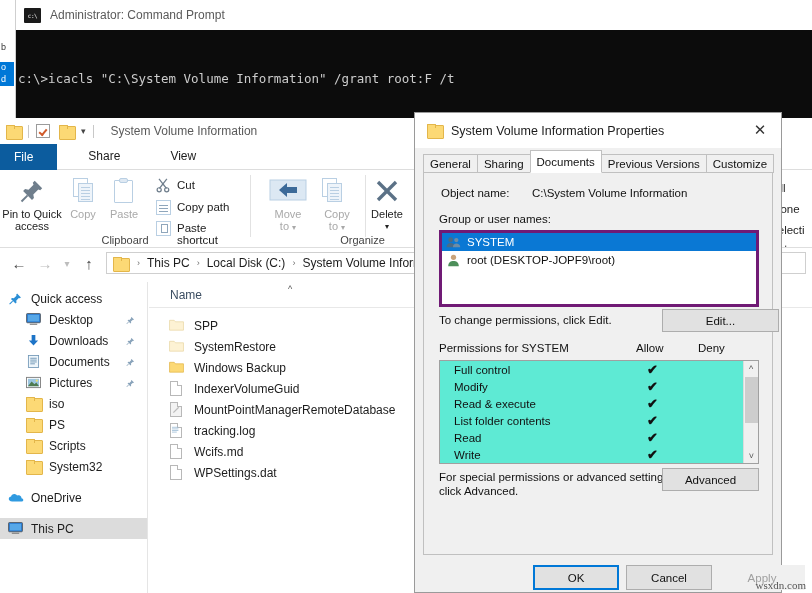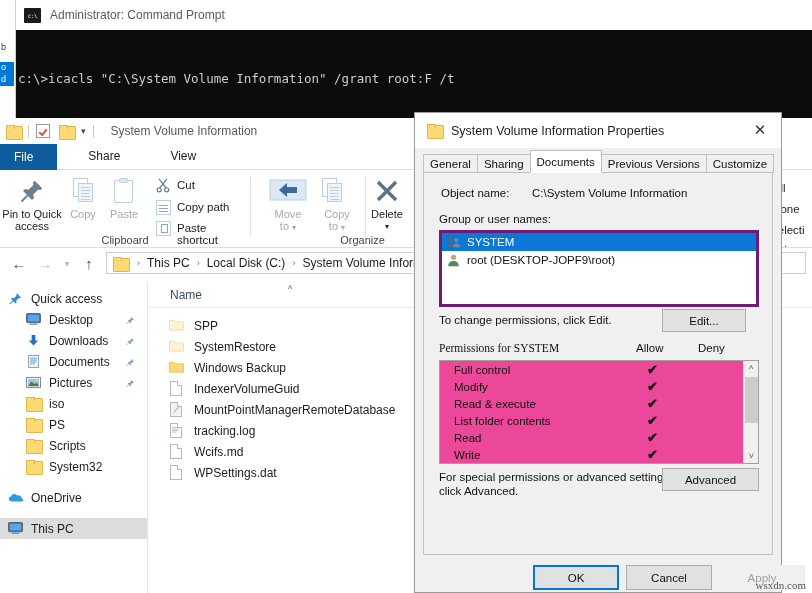--- a/index.html
+++ b/index.html
@@ -208,21 +208,21 @@
   .btn {
     position:absolute; background:#e1e1e1; border:1px solid #adadad; font-size:11.5px;
     color:#111; display:flex; align-items:center; justify-content:center;
   }
   .btn.dim { color:#a0a0a0; background:#e1e1e1; border-color:#c6c6c6;}
   .btn.default { border:2px solid #0078d7; background:#e1e1e1;}
 
   .permhdr { position:absolute; top:169px; font-size:11.5px; color:#111;}
   .permbox {
     position:absolute; left:15px; top:187px; width:320px; height:104px;
-    background:#ec4899; border:1px solid #a0a0a0;
+    background:#5eead4; border:1px solid #a0a0a0;
   }
   .prow { height:17px; position:relative; font-size:11.5px; color:#111;}
   .prow .pname { position:absolute; left:14px; top:1px;}
   .prow .chk { position:absolute; left:207px; top:-1px; font-size:13px; color:#111; font-weight:bold;}
   .pscroll {
     position:absolute; right:0; top:0; width:15px; height:102px; background:#f0f0f0;
     border-left:1px solid #dcdcdc;
   }
   .pscroll .ar { height:15px; display:flex; align-items:center; justify-content:center; font-size:9px; color:#555;}
   .pscroll .thumb { position:absolute; left:1px; top:16px; width:13px; height:46px; background:#cdcdcd;}
@@ -674,23 +674,23 @@
               <svg viewBox="0 0 16 16" width="15" height="15">
                   <circle cx="8" cy="4.6" r="2.8" fill="#c9a37a"></circle>
                   <path d="M2.4 14 C2.4 10 5 8.6 8 8.6 C11 8.6 13.6 10 13.6 14 Z" fill="#4d8f5a"></path>
                 </svg>
             </span>
             <span>root (DESKTOP-JOPF9\root)</span>
           </div>
         </div>
 
         <span class="lbl" style="left:15px; top:141px;">To change permissions, click Edit.</span>
-        <div class="btn" style="left:238px; top:136px; width:84px; height:23px;">Edit...</div>
-
-        <span class="permhdr" style="left:15px;font-family:Liberation Serif, serif;">Permissions for SYSTEM</span>
+        <div class="btn" style="left:238px; top:136px; width:117px; height:23px;">Edit...</div>
+
+        <span class="permhdr" style="left:15px;">Permissions for SYSTEM</span>
         <span class="permhdr" style="left:212px;">Allow</span>
         <span class="permhdr" style="left:274px;">Deny</span>
 
         <div class="permbox">
           <div class="prow" style="margin-top:2px;">
             <span class="pname">Full control</span>
             <span class="chk">✔</span>
           </div>
           <div class="prow">
             <span class="pname">Modify</span>

